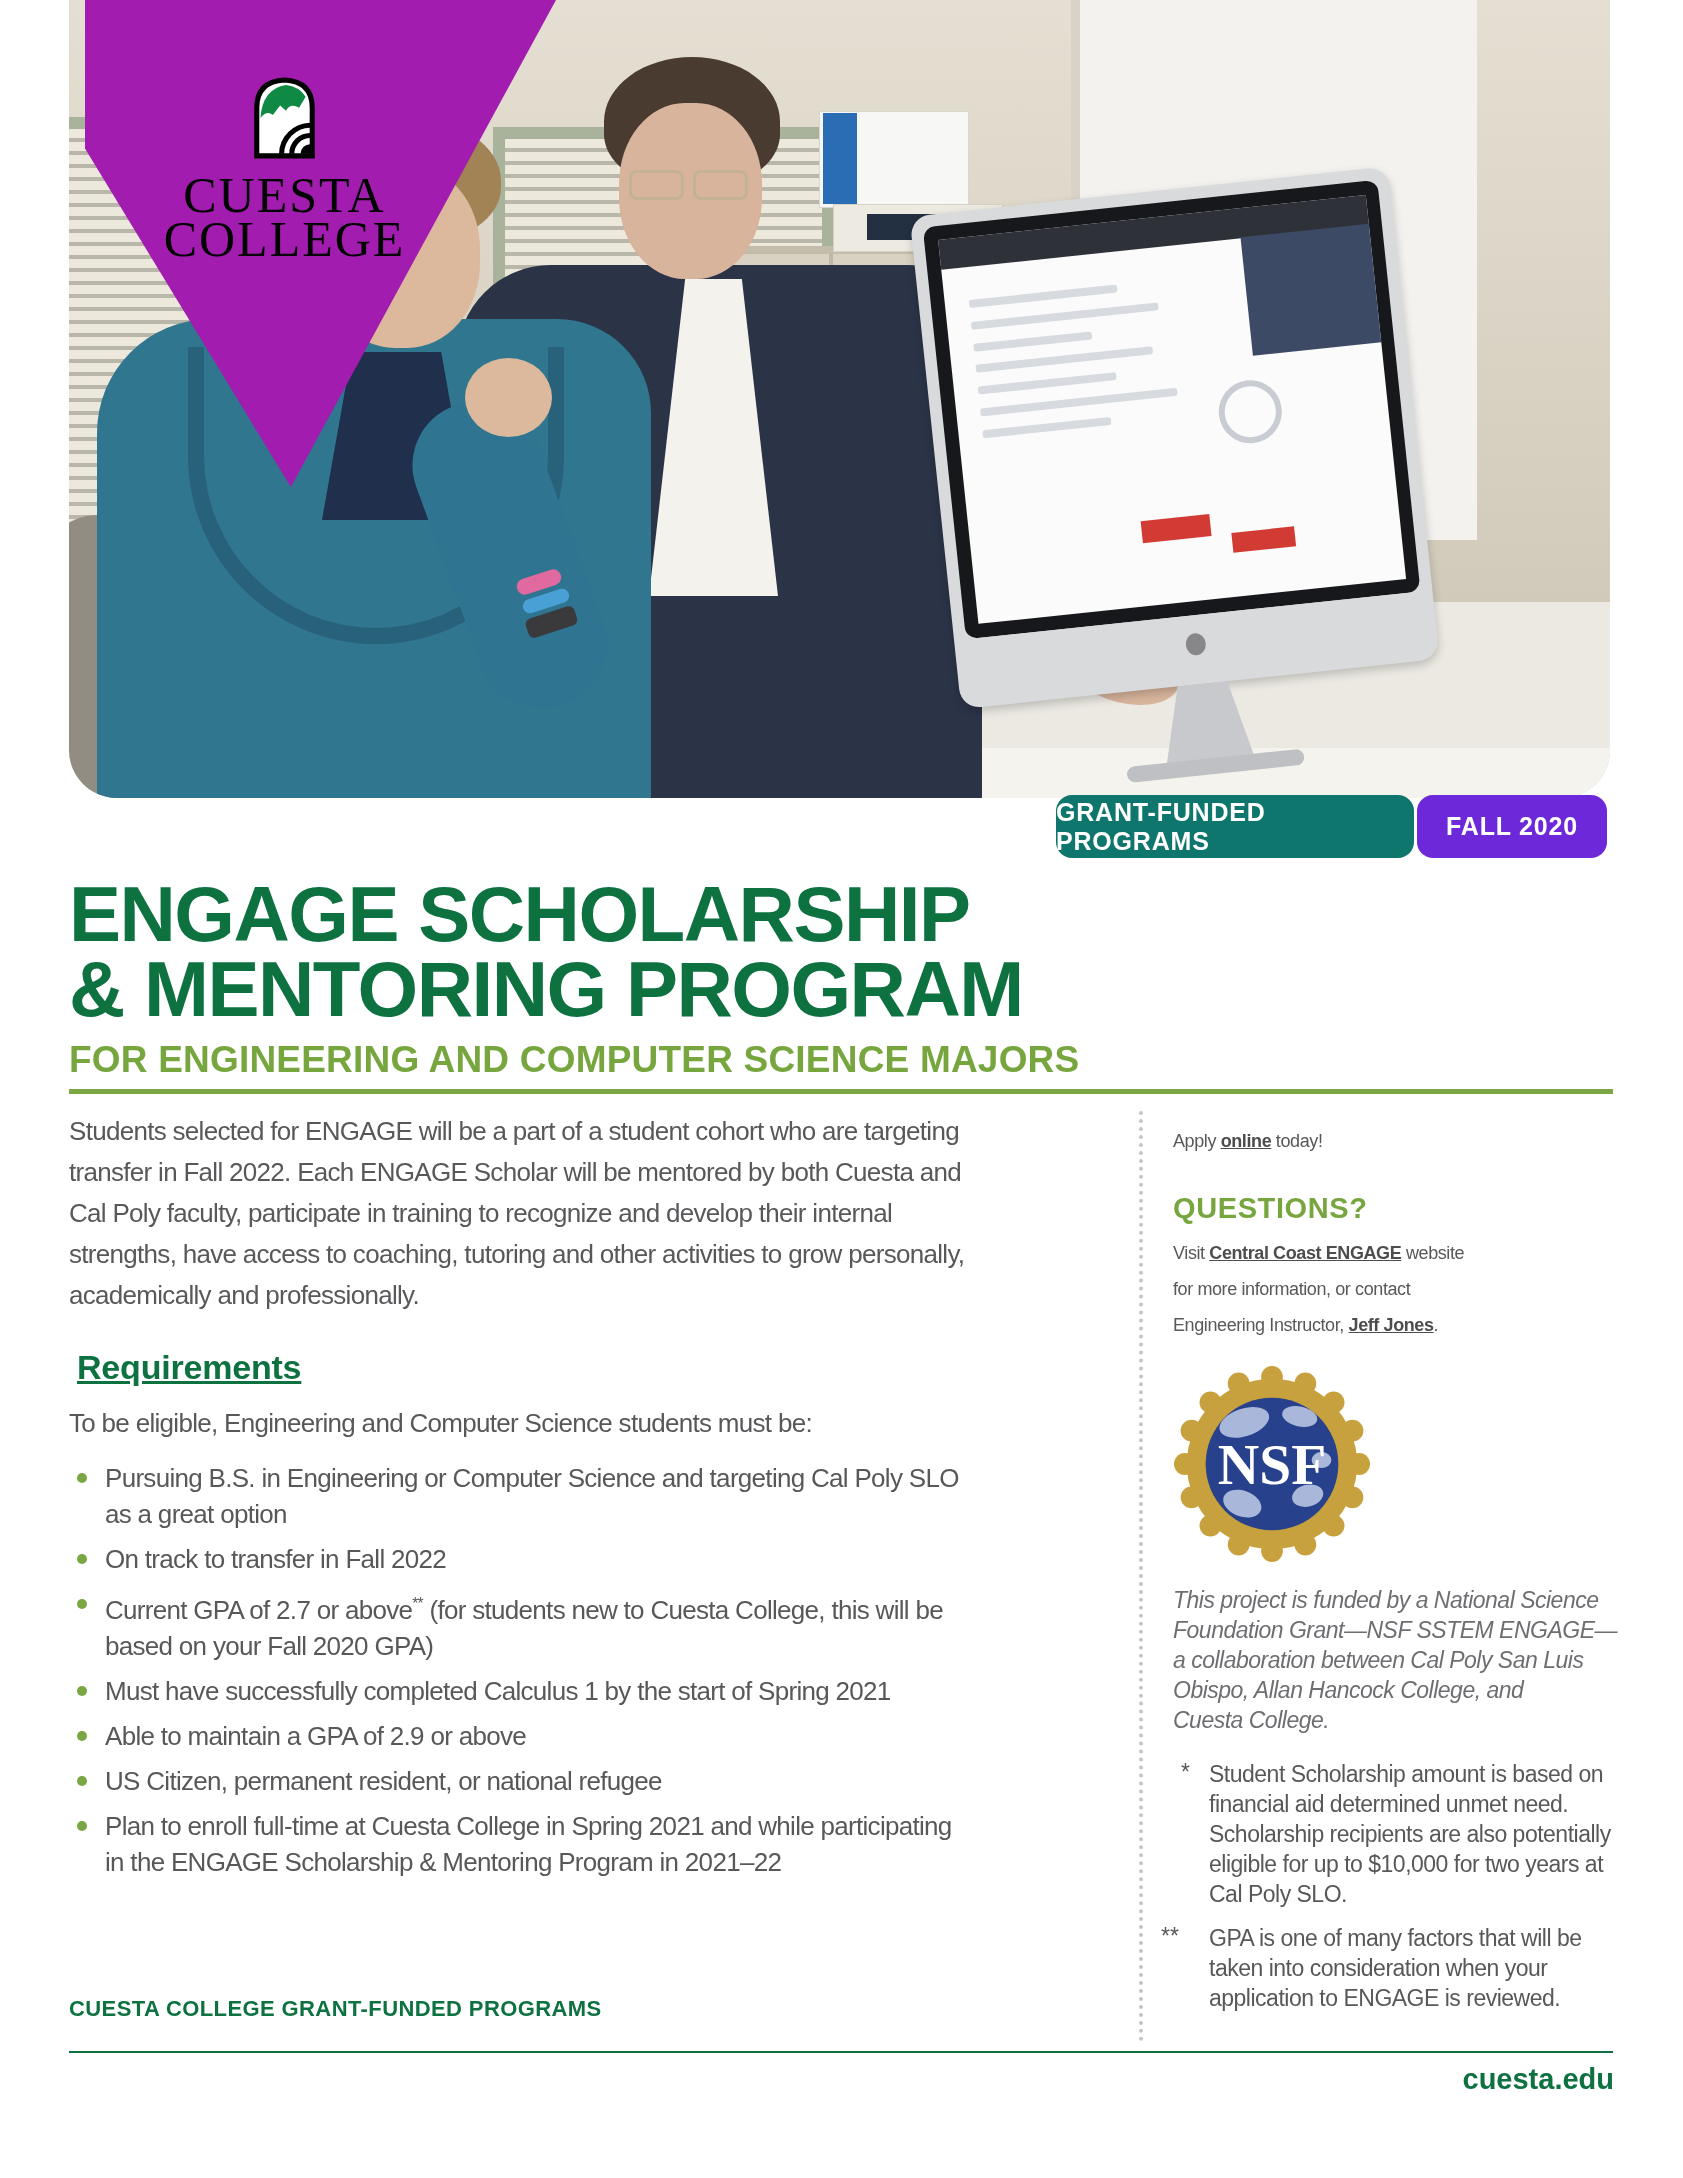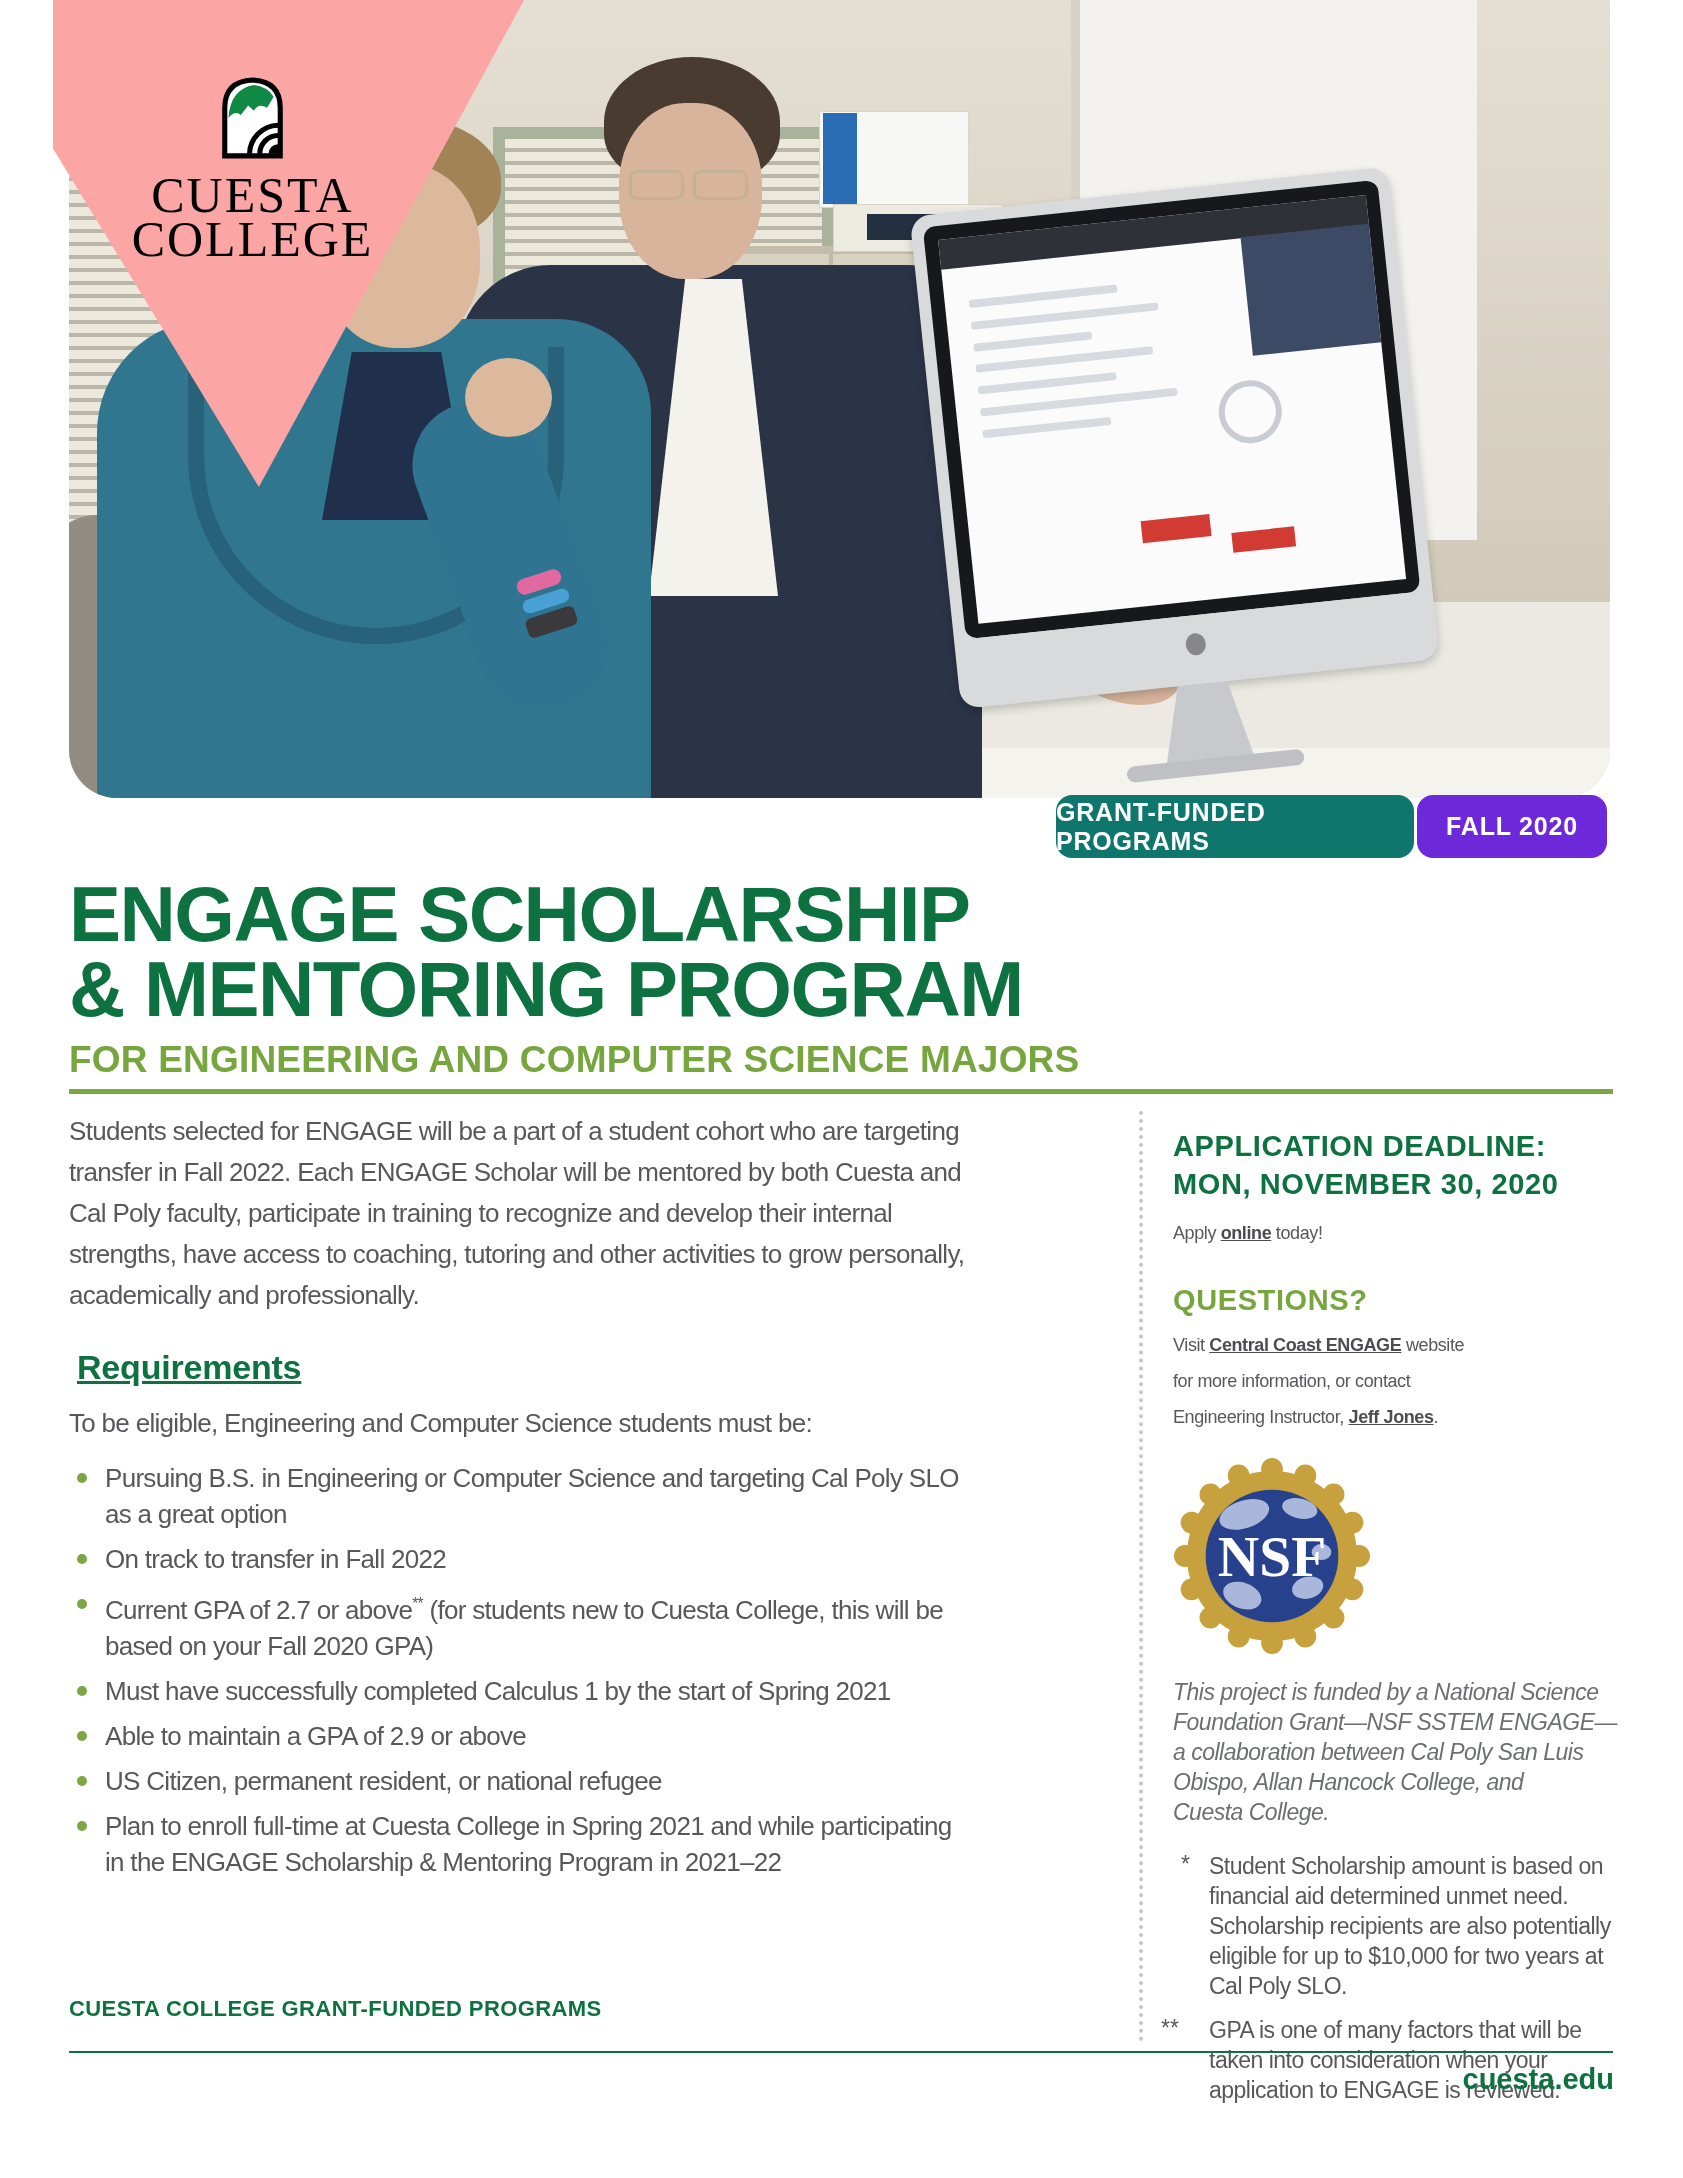--- a/index.html
+++ b/index.html
@@ -75,21 +75,21 @@
   .stu-hoodie { left:28px; top:319px; width:554px; height:479px; background:#30768f; border-radius:114px 94px 0 0; }
   .stu-hood-fold { left:119px; top:347px; width:376px; height:297px; border:16px solid #27617a; border-top:none; border-radius:0 0 188px 188px; background:transparent; }
   .stu-tee { left:253px; top:352px; width:149px; height:168px; background:#1f2f4c; clip-path:polygon(20% 0,80% 0,100% 100%,0 100%); }
   .stu-arm { left:376px; top:396px; width:129px; height:317px; background:#2f7490; border-radius:63px; transform:rotate(-20deg); }
   .stu-hand { left:396px; top:358px; width:87px; height:79px; background:#dcb89d; border-radius:50%; }
   .wrist-pink { left:447px; top:574px; width:46px; height:16px; background:#e06a9f; border-radius:8px; transform:rotate(-18deg); }
   .wrist-blue { left:453px; top:594px; width:48px; height:14px; background:#49a0d5; border-radius:8px; transform:rotate(-18deg); }
   .watch { left:457px; top:612px; width:51px; height:20px; background:#3a3a3c; border-radius:6px; transform:rotate(-18deg); }
 
   
-  .diamond { position:absolute; left:53px; top:0; width:471px; height:487px; background:#fca5a5;
+  .diamond { position:absolute; left:85px; top:0; width:471px; height:487px; background:#a21caf;
              clip-path:polygon(0 0,100% 0,43.7% 100%,0 30.5%); }
   .logo-arch { position:absolute; left:163px; top:71px; width:73px; height:91px; }
   .logo-word { position:absolute; width:100%; text-align:center; font-family:"Liberation Serif","DejaVu Serif",serif; color:#000; letter-spacing:2px; }
   .logo-cuesta  { top:166px; left:-36px; font-size:50px; }
   .logo-college { top:210px; left:-36px; font-size:50px; }
 
   
   .badge { position:absolute; top:795px; height:63px; border-radius:16px; color:#fff; font-weight:bold;
            font-size:25px; letter-spacing:0.8px; display:flex; align-items:center; justify-content:center; }
   .badge-green { left:1056px; width:358px; background:#0f766e; }
@@ -284,24 +284,20 @@
         <span class="bullet-dot"></span>
         <span class="ln">Plan to enroll full-time at Cuesta College in Spring 2021 and while participating</span>
         <span class="ln">in the ENGAGE Scholarship &amp; Mentoring Program in 2021–22</span>
       </li>
     </ul>
   </div>
 
   <div class="dotted-sep"></div>
 
   <div class="sidebar">
-    <div class="sb-h sb-h-deadline">
-      <span style="display:block;white-space:nowrap;">APPLICATION DEADLINE:</span>
-      <span style="display:block;white-space:nowrap;">MON, NOVEMBER 30, 2020</span>
-    </div>
     <p class="sb-apply">
       <span class="sb-ln"><span>Apply </span><span class="link">online</span><span> today!</span></span>
     </p>
     <div class="sb-h sb-h-questions">QUESTIONS?</div>
     <p class="sb-qbody">
       <span class="sb-ln"><span>Visit </span><span class="link">Central Coast ENGAGE</span><span> website</span></span>
       <span class="sb-ln">for more information, or contact</span>
       <span class="sb-ln"><span>Engineering Instructor, </span><span class="link">Jeff Jones</span><span>.</span></span>
     </p>
 

